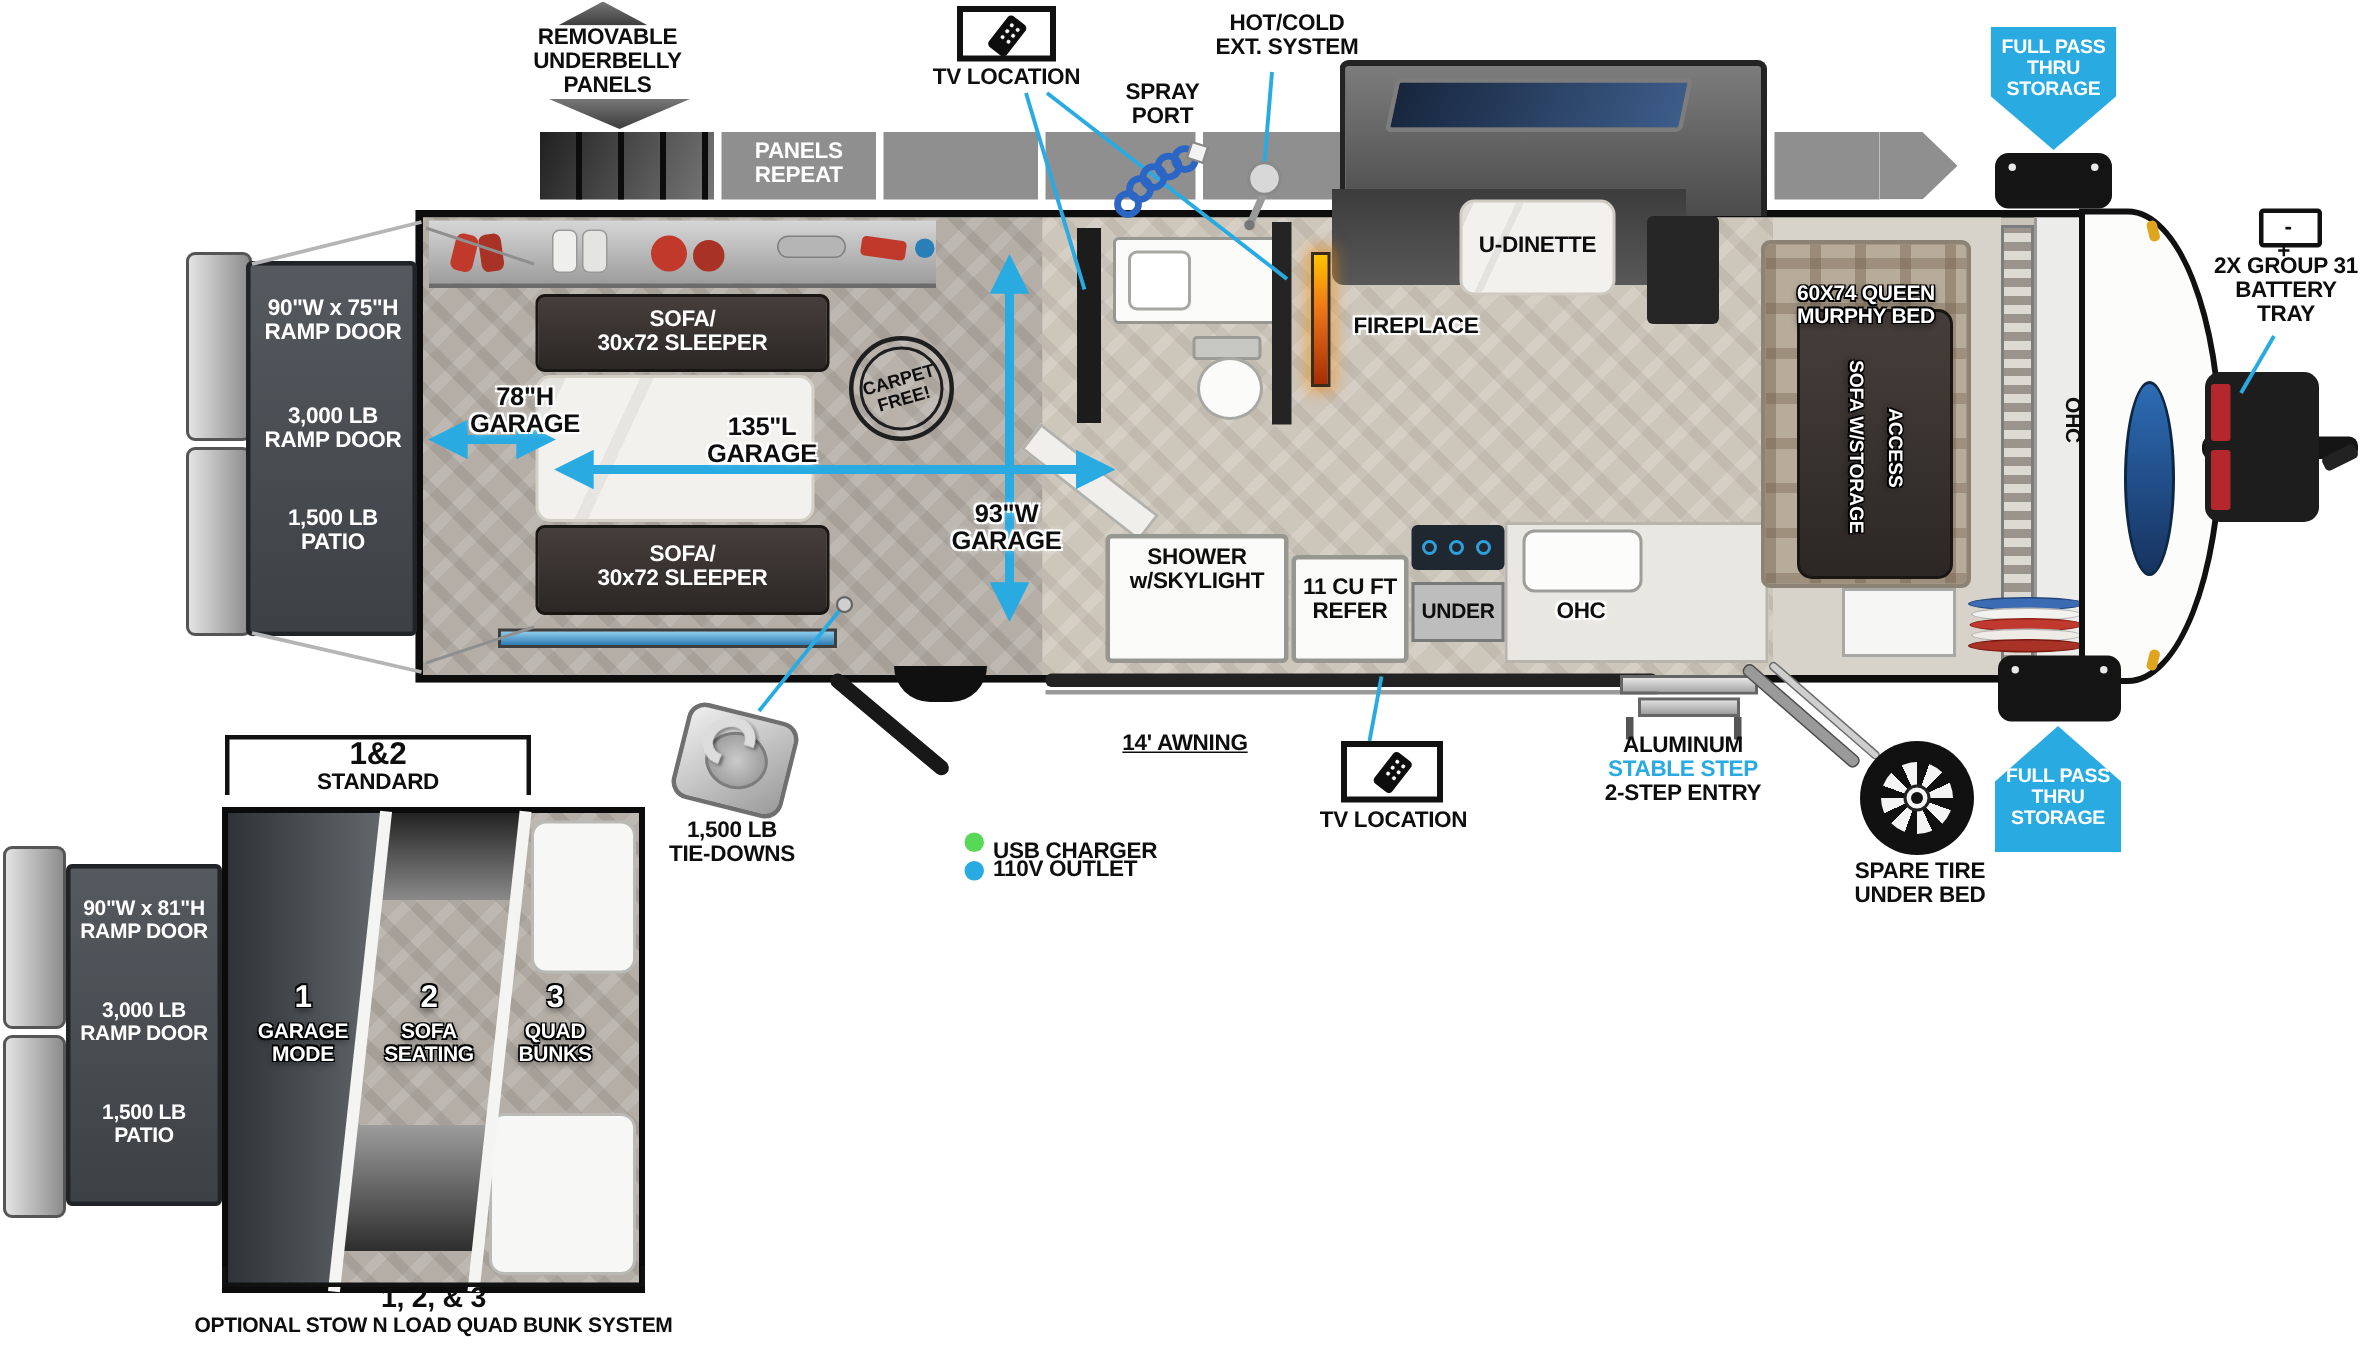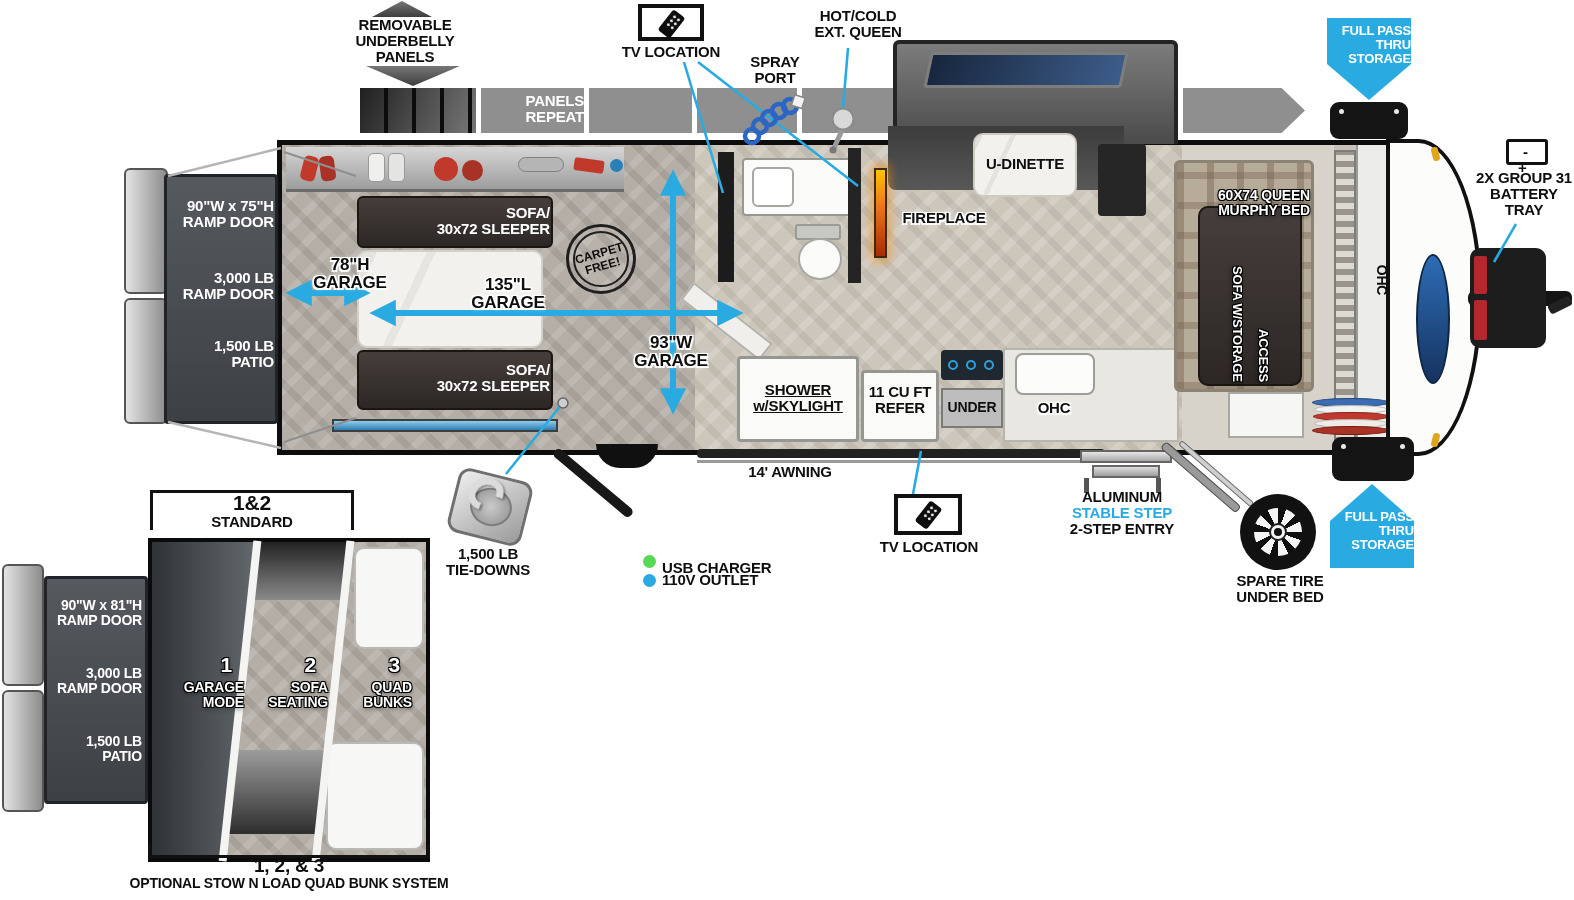--- a/index.html
+++ b/index.html
@@ -4,21 +4,21 @@
 <style>
   :root{ --accent:#29ABE2; }
   *{ box-sizing:border-box; }
   html,body{ margin:0; padding:0; background:#fff; }
   body{ font-family:"Liberation Sans", sans-serif; }
   #stage{ position:relative; width:1574px; height:900px; background:#fff; overflow:hidden; }
   .abs{ position:absolute; }
   .lbl{ position:absolute; font-weight:bold; color:#0e0e0e; text-align:center;
         white-space:pre-line; line-height:1.08; letter-spacing:-0.2px; z-index:50; }
   .left{ text-align:left; }
-  .w{ color:#fff;text-align:right; }
+  .w{ color:#fff; }
   .blue{ color:var(--accent); }
   .s12{ font-size:12px; } .s13{ font-size:13px; } .s14{ font-size:14px; }
   .s15{ font-size:15px; } .s17{ font-size:17px; } .s19{ font-size:19px; }
   .s21{ font-size:21px; }
   .halo{ text-shadow:-1.5px -1.5px 0 #fff,1.5px -1.5px 0 #fff,-1.5px 1.5px 0 #fff,
          1.5px 1.5px 0 #fff,0 0 5px #fff; }
   .oshadow{ text-shadow:-1px -1px 0 #000,1px -1px 0 #000,-1px 1px 0 #000,
             1px 1px 0 #000,0 2px 4px rgba(0,0,0,.6); }
   .floorA{ background:#cdc6bb;
      background-image:repeating-linear-gradient(45deg, rgba(90,80,70,.10) 0 7px, transparent 7px 22px),
@@ -78,21 +78,21 @@
 
   <div class="abs" style="left:638px;top:4px;width:66px;height:37px;border:4px solid #111;background:#fff;z-index:41;">
     <span class="remote" style="left:22px;top:3px;"></span>
   </div>
   <div class="lbl s15" style="left:606px;top:44px;width:130px;">TV LOCATION</div>
 
   <div class="lbl s15" style="left:733px;top:54px;width:84px;">SPRAY
 PORT</div>
 
   <div class="lbl s15" style="left:798px;top:8px;width:120px;">HOT/COLD
-EXT. QUEEN</div>
+EXT. SYSTEM</div>
 
   <div class="bluearrow" style="left:1327px;top:18px;width:84px;height:82px;clip-path:polygon(0 0,100% 0,100% 56%,50% 100%,0 56%);"></div>
   <div class="lbl s13 w" style="left:1327px;top:24px;width:84px;">FULL PASS
 THRU
 STORAGE</div>
   <div class="mat" style="left:1330px;top:102px;width:78px;height:37px;"></div>
 
   <div class="abs" style="left:1506px;top:139px;width:42px;height:26px;border:3.5px solid #111;border-radius:3px;background:#fff;z-index:41;">
     <div class="lbl s15" style="left:0;top:2px;width:36px;letter-spacing:9px;text-indent:6px;">- +</div>
   </div>
@@ -155,21 +155,21 @@
   <div class="abs" style="left:874px;top:168px;width:13px;height:90px;background:linear-gradient(180deg,#ffc400,#f07818 40%,#a62c06);
               border:2px solid #3a2a18;box-shadow:0 0 10px 3px rgba(255,140,0,.55);z-index:5;"></div>
   <div class="lbl s15 halo" style="left:888px;top:210px;width:112px;">FIREPLACE</div>
 
   <div class="abs" style="left:888px;top:126px;width:236px;height:64px;background:linear-gradient(180deg,#3c3c3c,#585858);border-radius:0 0 8px 8px;z-index:4;"></div>
   <div class="abs" style="left:973px;top:133px;width:104px;height:64px;background:#f3f1ed;border:2px solid #cfcbc3;border-radius:10px;z-index:5;
               background-image:linear-gradient(115deg, rgba(150,150,150,.2) 0 6%, transparent 6% 28%, rgba(150,150,150,.16) 28% 32%, transparent 32%);"></div>
   <div class="lbl s15" style="left:962px;top:156px;width:126px;">U-DINETTE</div>
 
   <div class="whitebox" style="left:737px;top:356px;width:122px;height:86px;"></div>
-  <div class="lbl s15" style="left:739px;top:382px;width:118px;text-decoration:underline;">SHOWER
+  <div class="lbl s15" style="left:739px;top:364px;width:118px;">SHOWER
 w/SKYLIGHT</div>
   <div class="whitebox" style="left:861px;top:370px;width:78px;height:72px;"></div>
   <div class="lbl s15" style="left:862px;top:384px;width:76px;">11 CU FT
 REFER</div>
   <div class="abs" style="left:1003px;top:348px;width:176px;height:94px;background:#e9e7e2;border:2px solid #b8b5ae;z-index:4;"></div>
   <div class="abs" style="left:941px;top:350px;width:62px;height:30px;background:#1f2730;border-radius:4px;z-index:5;">
     <span class="abs" style="left:7px;top:10px;width:10px;height:10px;border:2px solid #2e9fd8;border-radius:50%;"></span>
     <span class="abs" style="left:25px;top:10px;width:10px;height:10px;border:2px solid #2e9fd8;border-radius:50%;"></span>
     <span class="abs" style="left:43px;top:10px;width:10px;height:10px;border:2px solid #2e9fd8;border-radius:50%;"></span>
   </div>
@@ -222,21 +222,21 @@
   <div class="rampdoor" style="left:164px;top:174px;width:114px;height:250px;"></div>
   <div class="lbl s15 w" style="left:170px;top:198px;width:104px;">90"W x 75"H
 RAMP DOOR</div>
   <div class="lbl s15 w" style="left:170px;top:270px;width:104px;">3,000 LB
 RAMP DOOR</div>
   <div class="lbl s15 w" style="left:170px;top:338px;width:104px;">1,500 LB
 PATIO</div>
 
   <div class="abs" style="left:697px;top:449px;width:408px;height:9px;background:#222;border-radius:4px;z-index:6;"></div>
   <div class="abs" style="left:697px;top:460px;width:408px;height:3px;background:#9a9a9a;z-index:6;"></div>
-  <div class="lbl s15" style="left:732px;top:464px;width:116px;">14' AWNING</div>
+  <div class="lbl s15" style="left:732px;top:488px;width:116px;text-decoration:underline;">14' AWNING</div>
 
   <div class="abs" style="left:894px;top:494px;width:68px;height:41px;border:4px solid #111;background:#fff;z-index:41;">
     <span class="remote" style="left:23px;top:4px;"></span>
   </div>
   <div class="lbl s15" style="left:866px;top:539px;width:126px;">TV LOCATION</div>
 
   <div class="abs" style="left:1076px;top:444px;width:100px;height:50px;z-index:6;">
     <span class="abs" style="left:4px;top:6px;width:92px;height:13px;background:linear-gradient(180deg,#e6e6e6,#a8a8a8);border:2px solid #666;"></span>
     <span class="abs" style="left:16px;top:21px;width:68px;height:13px;background:linear-gradient(180deg,#dedede,#9e9e9e);border:2px solid #666;"></span>
     <span class="abs" style="left:8px;top:34px;width:5px;height:15px;background:#555;"></span>

